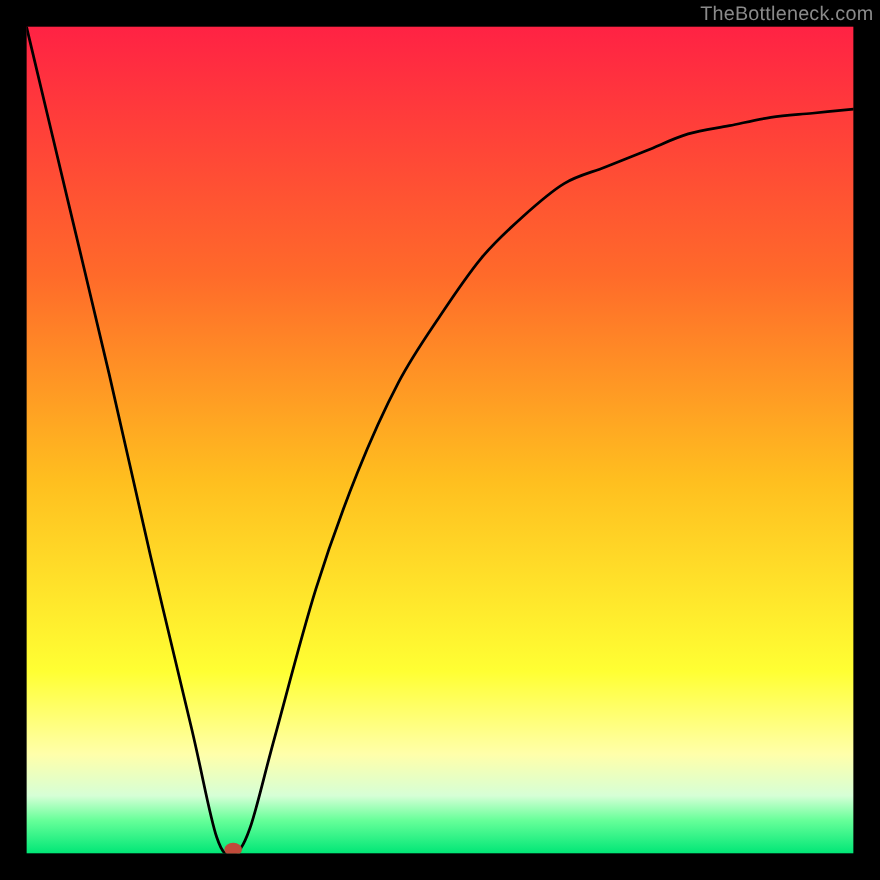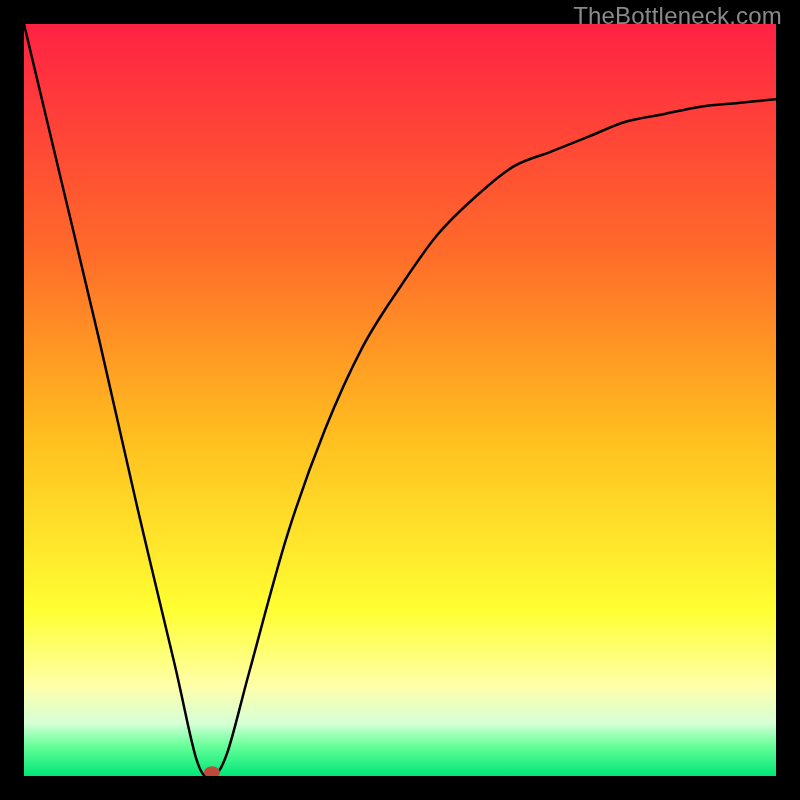--- a/index.html
+++ b/index.html
@@ -22,23 +22,23 @@
   .plot {
     position: absolute;
     left: 0;
     top: 0;
     width: 752px;
     height: 752px;
   }
   .watermark {
     position: absolute;
     top: 2px;
-    right: 18px;
+    right: 6px;
     color: #8a8a8a;
-    font-size: 24px;
+    font-size: 18px;
     font-weight: 500;
     letter-spacing: 0.2px;
     z-index: 10;
   }
 </style>
 </head>
 <body>
 
 <div class="watermark">TheBottleneck.com</div>
 

